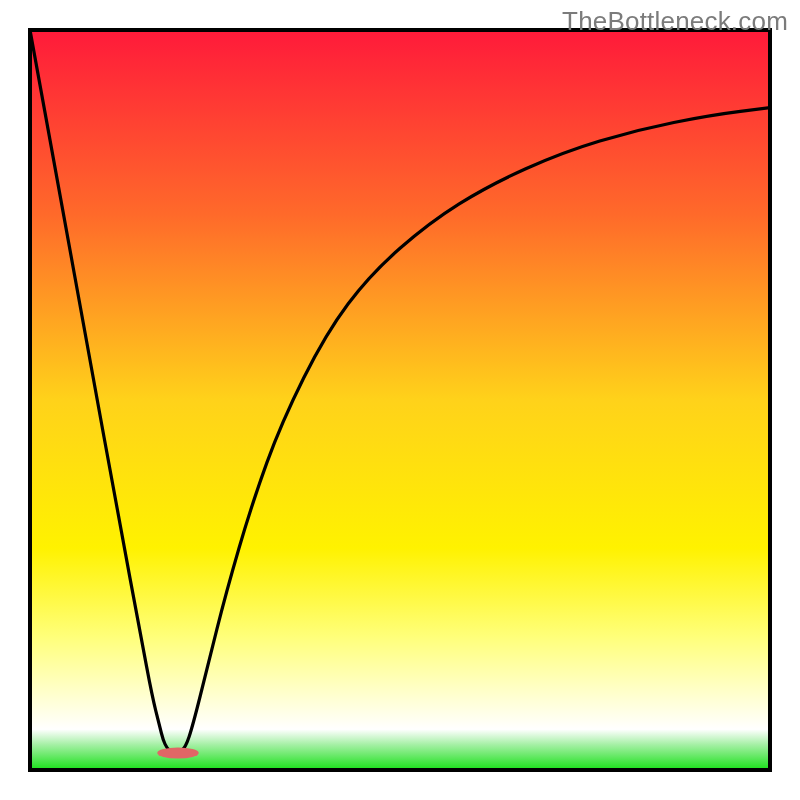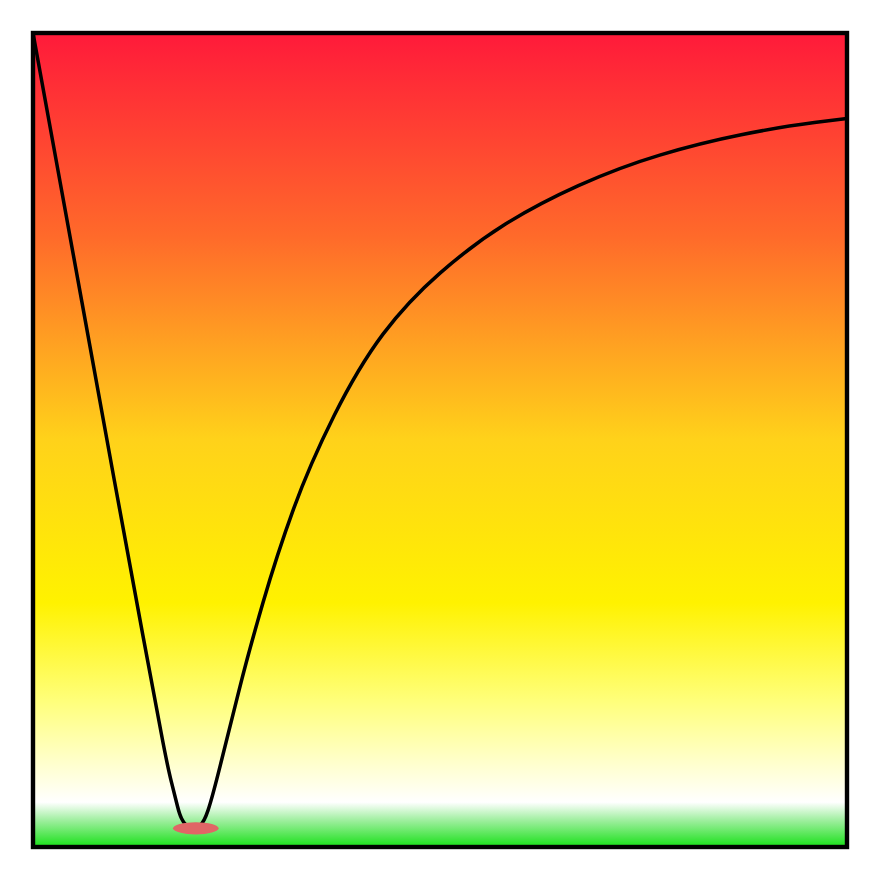--- a/index.html
+++ b/index.html
@@ -54,13 +54,14 @@
     <rect id="plot-frame" fill="none" x="30" y="30" width="740" height="740" stroke="#000000" stroke-width="4"></rect>
 
     <g clip-path="url(#plot-clip)">
       <path id="curve-left" fill="none" stroke="#000" stroke-width="3.2" stroke-linecap="round" stroke-linejoin="round" d="M 30 30 Q 30 30 44.8 111.39999999999999 Q 59.6 192.79999999999998 74.4 274.2 Q 89.2 355.59999999999997 104 436.9999999999999 Q 118.8 518.3999999999999 129.9 577.5999999999999 Q 141 636.8000000000001 146.55 666.4000000000001 Q 152.10000000000002 696 155.8 710.8 Q 159.5 725.5999999999999 161.35 733 Q 163.2 740.4 165.05 744.0999999999999 Q 166.9 747.8 168.75 749.65 Q 170.6 751.5 174.3 752.24 T 178 752.98"></path>
       <path id="curve-right" fill="none" stroke="#000" stroke-width="3.2" stroke-linecap="round" stroke-linejoin="round" d="M 178 752.98 Q 178 752.98 181.7 750.39 Q 185.4 747.8 189.10000000000002 736.6999999999999 Q 192.8 725.5999999999999 200.2 696 Q 207.6 666.4 216.85000000000002 629.4 Q 226.10000000000002 592.4 239.05 548 Q 252 503.6 266.8 462.90000000000003 Q 281.6 422.20000000000005 303.8 377.80000000000007 Q 326 333.40000000000003 348.20000000000005 303.79999999999995 Q 370.40000000000003 274.19999999999993 400 248.29999999999995 Q 429.6 222.4 459.20000000000005 203.89999999999998 Q 488.8 185.39999999999998 525.8 168.75 Q 562.8 152.10000000000002 599.8 141 Q 636.8 129.9 673.8 122.5 Q 710.8000000000001 115.1 740.4000000000001 111.39999999999999 T 770 107.69999999999999"></path>
 
       <ellipse id="marker-pill" cx="178" cy="752.98" rx="20.72" ry="5.55" fill="#e06666"></ellipse>
     </g>
   </svg>
 
+  <div class="watermark">TheBottleneck.com</div>
 </div>
 
 </body></html>

